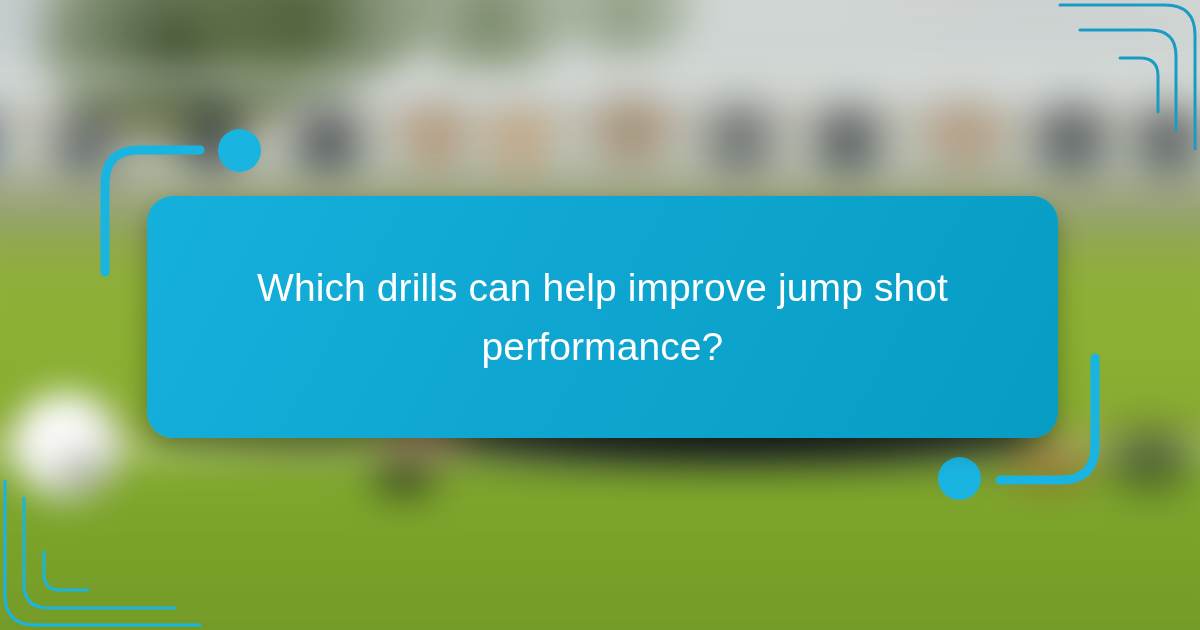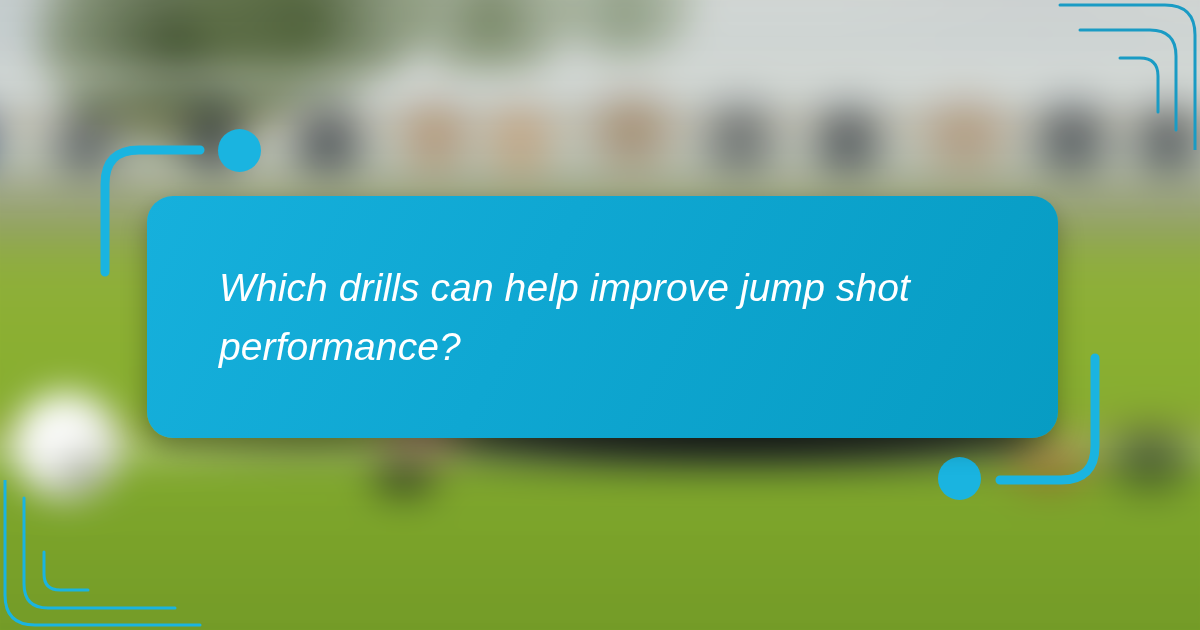--- a/index.html
+++ b/index.html
@@ -138,23 +138,23 @@
     background:linear-gradient(118deg, #16b0dc 0%, #0fa7d2 42%, #079cc3 100%);
     box-shadow:0 10px 26px rgba(0,0,0,.30);
     display:flex; align-items:center; justify-content:center;
     padding:0 72px;
   }
   .card-text {
     color:#ffffff;
     font-size:39px;
     font-weight:300;
     line-height:1.52;
+    text-align:center;
     letter-spacing:.1px;
     width:100%;
-    font-style:italic;
   }
 </style>
 </head>
 <body>
 
 <div id="stage">
 
   <div class="bg-wrap">
     <div class="bg-layer bg-blur">
       <div class="bg-base bg-layer"></div>

